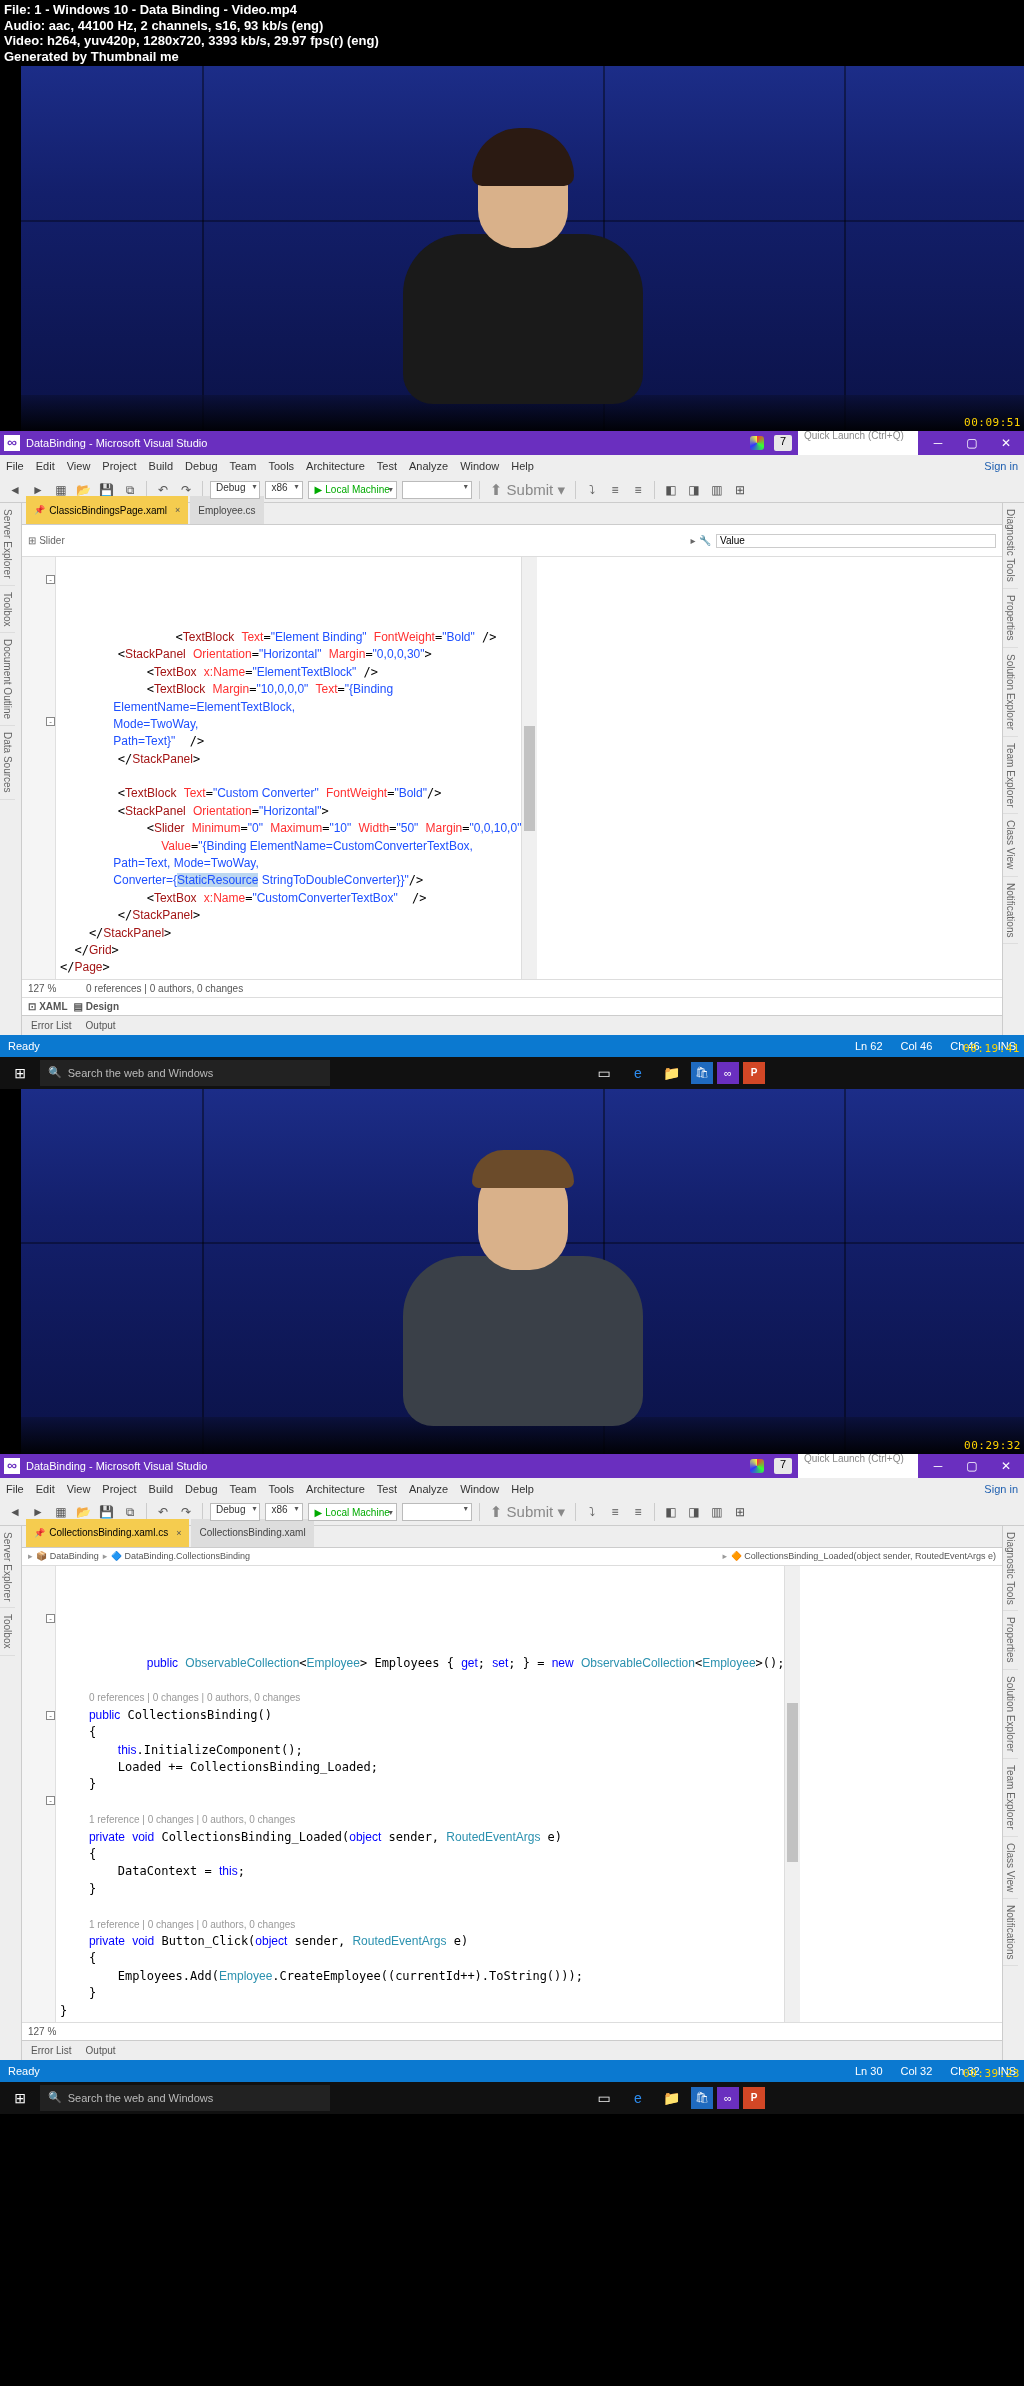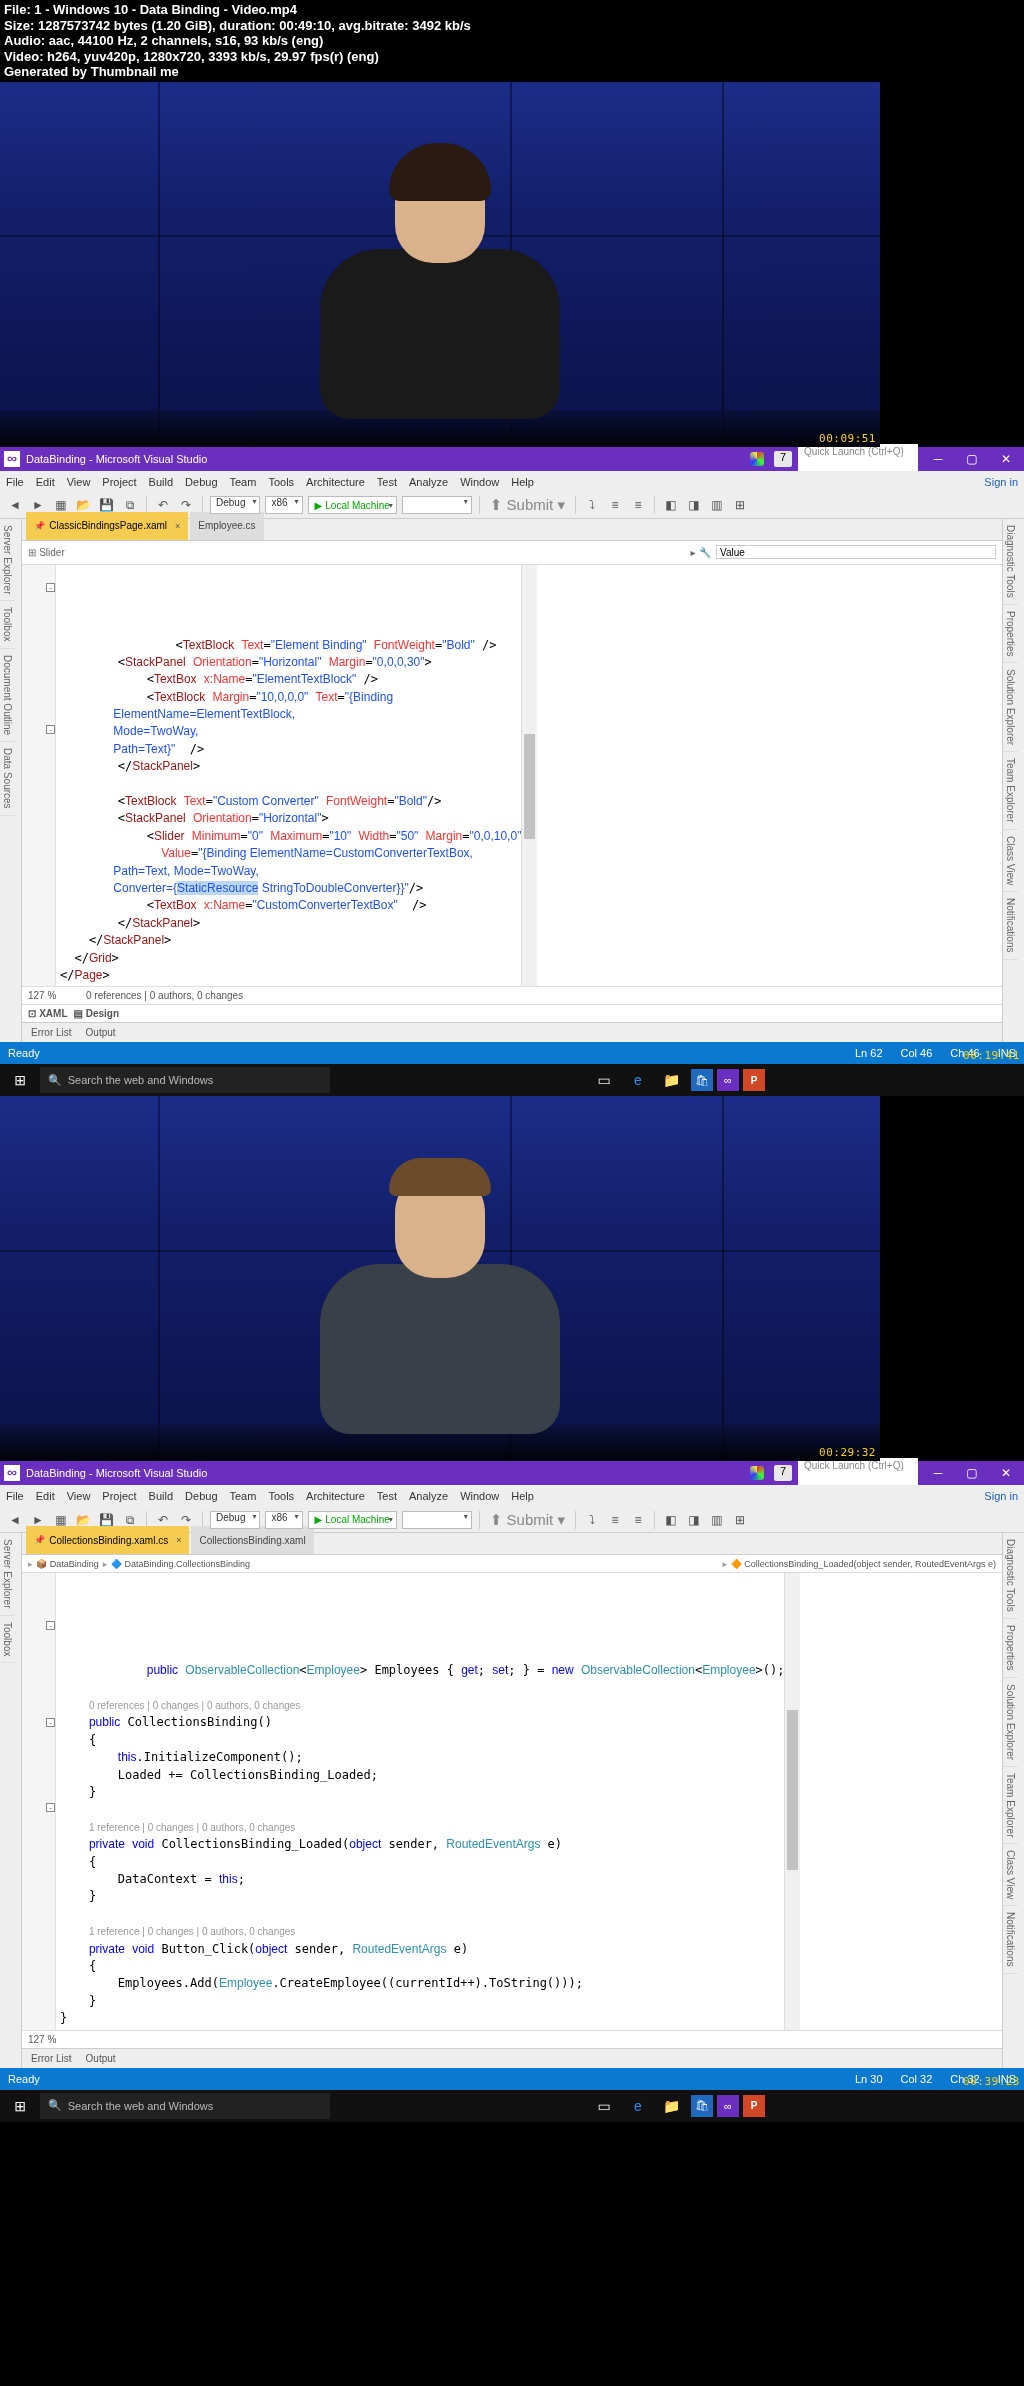--- a/index.html
+++ b/index.html
@@ -1,18 +1,18 @@
 <!DOCTYPE html>
 <html><head>
 <meta charset="utf-8">
 <style>
 * { margin: 0; padding: 0; box-sizing: border-box; font-family: "Segoe UI", Tahoma, sans-serif; }
 body { background: #000; width: 1024px; }
 .metadata { background: #000; color: #fff; font-family: Arial,sans-serif; font-size: 13px; font-weight: bold; padding: 2px 4px; line-height: 1.2; }
-.video-frame { width: 880px; height: 365px; position: relative; background: linear-gradient(#1a2a70,#0e185a 40%,#0b1248); }
+.video-frame { width: 1004px; height: 365px; position: relative; background: linear-gradient(#1a2a70,#0e185a 40%,#0b1248); margin-left: 21px; }
 .studio-bg { position: absolute; inset: 0; background: linear-gradient(180deg,#1c2d88 0%,#131f6b 35%,#0b1247 100%); }
 .studio-bg::before, .studio-bg::after { content:""; position:absolute; top:0; bottom:0; width:2px; background:rgba(0,0,0,.4); }
 .studio-bg::before { left:18%; } .studio-bg::after { left:58%; }
 .studio-bg2 { position:absolute; top:0; bottom:0; left:82%; width:2px; background:rgba(0,0,0,.4);}
 .studio-hline { position:absolute; left:0; right:0; height:2px; top:42%; background:rgba(0,0,0,.35);}
 .studio-desk { position:absolute; left:0; right:0; bottom:0; height:10%; background: linear-gradient(180deg,rgba(10,15,50,.6),rgba(0,0,0,.9));}
 .person { position:absolute; left:50%; top:48%; width:260px; height:260px; transform:translate(-50%,-40%); }
 .person .head { width:90px; height:110px; background:#d9b18a; border-radius:45px 45px 38px 38px; margin:0 auto; position:relative;}
 .person .hair { position:absolute; top:-10px; left:-6px; right:-6px; height:58px; background:#2b1a12; border-radius:48px 48px 10px 10px;}
 .person .torso { width:240px; height:170px; background:#1a1a1a; border-radius:60px 60px 30px 30px; margin:-14px auto 0;}
@@ -41,21 +41,21 @@
 .vs-body { display:flex; }
 .vs-siderail { width:22px; background:#eee; border-right:1px solid #ccc;}
 .vs-siderail.right { border-left:1px solid #ccc; border-right:none;}
 .rail-tab { writing-mode:vertical-rl; font-size:10px; color:#666; padding:6px 2px; border-bottom:1px solid #ddd; text-align:center; cursor:pointer;}
 .vs-main { flex:1; background:#fff; display:flex; flex-direction:column; min-width:0;}
 .vs-tabs { height:22px; background:#eee; display:flex; align-items:flex-end; padding:0 4px; gap:2px; border-bottom:1px solid #ccc;}
 .vs-tab { height:28px; padding:0 8px; font-size:10px; display:flex; align-items:center; gap:4px; background:#ddd; color:#444;}
 .vs-tab.active { background:#f5cc4f; color:#000;}
 .vs-tab .x { font-size:9px; color:#555; margin-left:4px;}
 .vs-tab.pin::before { content:"📌"; font-size:9px;}
-.vs-subtoolbar { height:24px; border-bottom:1px solid #ddd; display:flex; align-items:center; padding:0 6px; font-size:10px; gap:8px; color:#666;}
+.vs-subtoolbar { height:32px; border-bottom:1px solid #ddd; display:flex; align-items:center; padding:0 6px; font-size:10px; gap:8px; color:#666;}
 .vs-subtoolbar .valuebox { margin-left:auto; display:flex; align-items:center; gap:4px;}
 .vs-subtoolbar .valuebox input { height:14px; width:280px; font-size:10px; padding:0 3px; border:1px solid #ccc;}
 .breadcrumb { height:18px; border-bottom:1px solid #ddd; display:flex; align-items:center; padding:0 6px; font-size:9px; color:#555; gap:4px;}
 .breadcrumb .bc-item { display:flex; align-items:center; gap:2px;}
 .breadcrumb .bc-item::before { content:"▸"; color:#999; margin-right:2px;}
 .breadcrumb .right-bc { margin-left:auto;}
 .code-area { font-family:Consolas,monospace; font-size:12px; line-height:1.45; padding:2px 0 2px 38px; color:#000; white-space:pre; position:relative; overflow:hidden; min-height:240px;}
 .code-area .gutter { position:absolute; left:0; top:0; bottom:0; width:34px; background:#f5f5f5; border-right:1px solid #e0e0e0;}
 .code-area .fold { position:absolute; left:24px; width:9px; height:9px; border:1px solid #888; background:#fff; font-size:8px; line-height:7px; text-align:center; color:#555;}
 .tk-tag { color:#a31515;}
@@ -87,21 +87,20 @@
 .win-taskbar .ticon.taskview { color:#eee;}
 .scrollbar-v { width:16px; background:#f0f0f0; border-left:1px solid #ddd; position:relative;}
 .scrollbar-v .thumb { position:absolute; left:2px; right:2px; top:40%; height:25%; background:#c2c2c2;}
 .editor-wrap { display:flex;}
 </style>
 </head>
 <body>
 
 <div class="metadata">
   <div>File: 1 - Windows 10 - Data Binding - Video.mp4</div>
-  <div>Size: 1287573742 bytes (1.20 GiB), duration: 00:49:10, avg.bitrate: 3492 kb/s</div>
   <div>Audio: aac, 44100 Hz, 2 channels, s16, 93 kb/s (eng)</div>
   <div>Video: h264, yuv420p, 1280x720, 3393 kb/s, 29.97 fps(r) (eng)</div>
   <div>Generated by Thumbnail me</div>
 </div>
 
 <div class="video-frame">
   <div class="studio-bg"></div>
     <div class="studio-bg2"></div>
     <div class="studio-hline"></div>
     <div class="studio-desk"></div>

